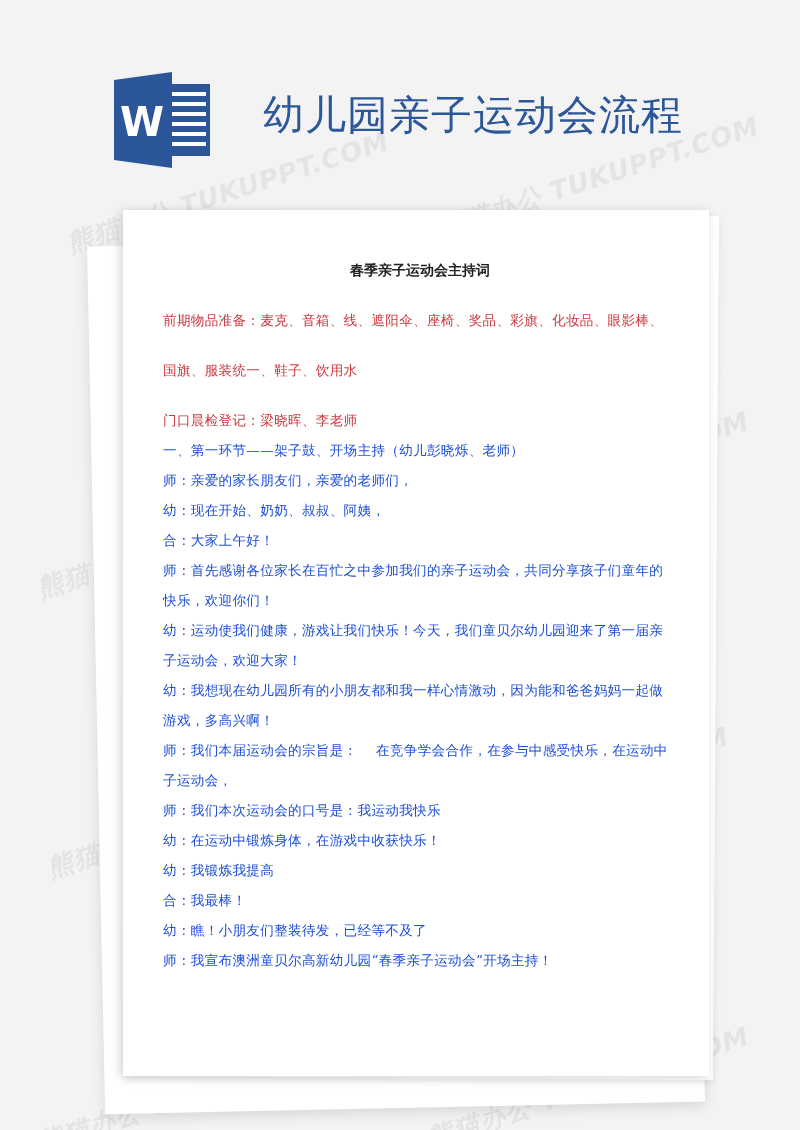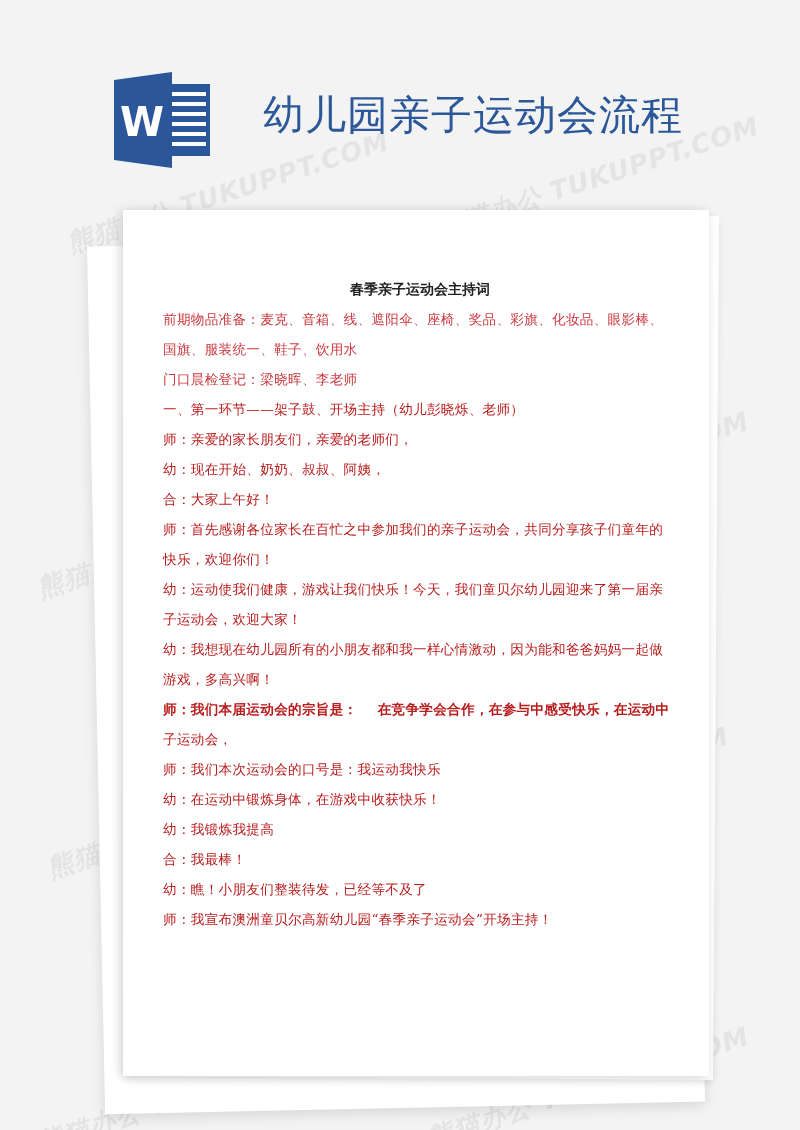--- a/index.html
+++ b/index.html
@@ -42,27 +42,27 @@
     }
     .sheet-front {
       position: absolute; left: 123px; top: 210px; width: 586px; height: 866px;
       background: #ffffff;
       box-shadow: -4px 0 10px rgba(0,0,0,0.10), 0 4px 10px rgba(0,0,0,0.08);
     }
 
     .doc-body { position: absolute; left: 40px; top: 45px; width: 520px; }
     .doc-title {
       text-align: center; font-size: 14px; font-weight: bold; color: #222;
-      height: 30px; line-height: 30px; margin-left: -6px; margin-top: 19px;
+      height: 30px; line-height: 30px; margin-left: -6px;
     }
     .line {
-      font-size: 13.6px; line-height: 30px; height: 30px; color: #b91c1c;
+      font-size: 13.6px; line-height: 30px; height: 30px; color: #1d4ed8;
       white-space: nowrap; letter-spacing: 0.3px;
     }
-    .line.red { color: #c9393f; }
+    .line.red { color: #c9393f; margin-top: 20px; }
   </style>
 </head>
 <body>
 
 <div class="canvas">
 
   <div class="watermark" style="left:60px; top:175px;">熊猫办公 TUKUPPT.COM</div>
   <div class="watermark" style="left:430px; top:160px;">熊猫办公 TUKUPPT.COM</div>
   <div class="watermark" style="left:420px; top:455px;">熊猫办公 TUKUPPT.COM</div>
   <div class="watermark" style="left:30px; top:520px;">熊猫办公 TUKUPPT.COM</div>
@@ -102,21 +102,21 @@
         <div class="line">一、第一环节——架子鼓、开场主持（幼儿彭晓烁、老师）</div>
         <div class="line">师：亲爱的家长朋友们，亲爱的老师们，</div>
         <div class="line">幼：现在开始、奶奶、叔叔、阿姨，</div>
         <div class="line">合：大家上午好！</div>
         <div class="line">师：首先感谢各位家长在百忙之中参加我们的亲子运动会，共同分享孩子们童年的</div>
         <div class="line">快乐，欢迎你们！</div>
         <div class="line">幼：运动使我们健康，游戏让我们快乐！今天，我们童贝尔幼儿园迎来了第一届亲</div>
         <div class="line">子运动会，欢迎大家！</div>
         <div class="line">幼：我想现在幼儿园所有的小朋友都和我一样心情激动，因为能和爸爸妈妈一起做</div>
         <div class="line">游戏，多高兴啊！</div>
-        <div class="line" style="white-space:pre;font-weight:bold;">师：我们本届运动会的宗旨是：    在竞争学会合作，在参与中感受快乐，在运动中</div>
+        <div class="line" style="white-space:pre;">师：我们本届运动会的宗旨是：    在竞争学会合作，在参与中感受快乐，在运动中</div>
         <div class="line">子运动会，</div>
         <div class="line">师：我们本次运动会的口号是：我运动我快乐</div>
         <div class="line">幼：在运动中锻炼身体，在游戏中收获快乐！</div>
         <div class="line">幼：我锻炼我提高</div>
         <div class="line">合：我最棒！</div>
         <div class="line">幼：瞧！小朋友们整装待发，已经等不及了</div>
         <div class="line">师：我宣布澳洲童贝尔高新幼儿园“春季亲子运动会”开场主持！</div>
       </div>
     </div>
   </div>

